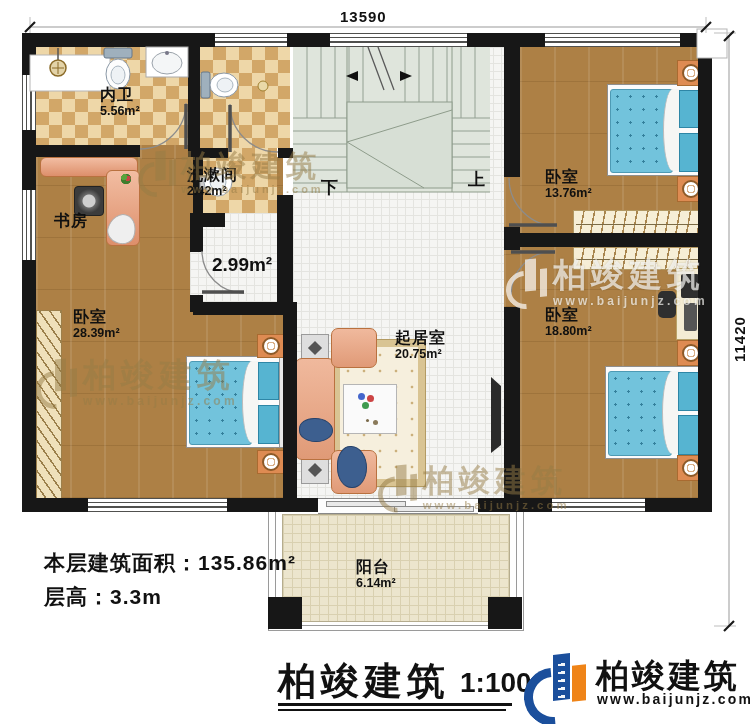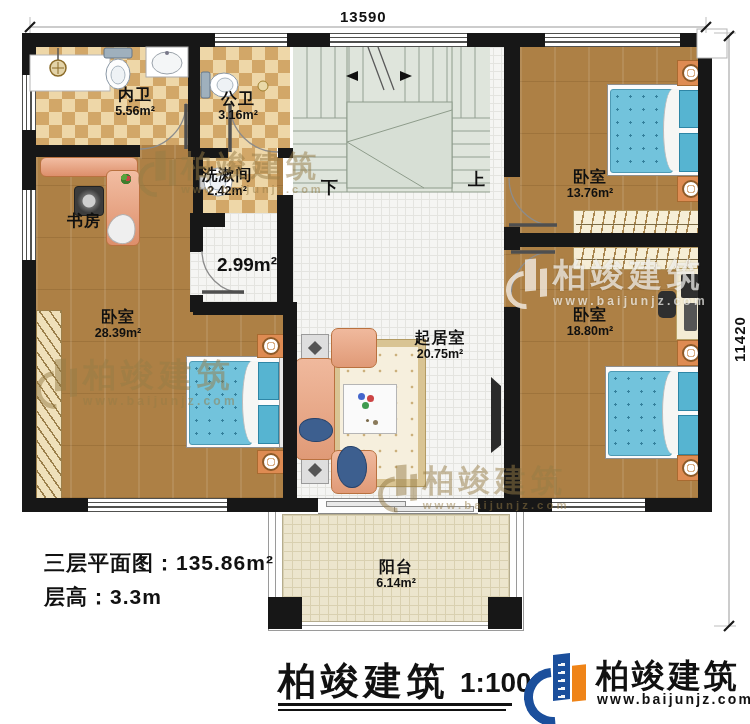--- a/index.html
+++ b/index.html
@@ -62,21 +62,21 @@
   .person{background:#3d5f8f;border-radius:46% 54% 50% 50%;border:1px solid #27436b;}
   .dark-item{background:#2f2f2f;border-radius:2px;}
   .monitor{background:#3c3c3c;border:1px solid #222;border-radius:4px;
     background-image:radial-gradient(circle,#cfcfcf 0 6px,#6a6a6a 7px,transparent 12px);}
   .chair-w{background:#efefef;border:1px solid #b0b0b0;border-radius:50% 50% 50% 50%/62% 62% 40% 40%;transform:rotate(18deg);}
   .plant{background:radial-gradient(circle at 35% 35%, #5aa33c 0 3px, transparent 3px),
          radial-gradient(circle at 65% 45%, #c94444 0 2.5px, transparent 3px),
          radial-gradient(circle, #3f7d2c 0 5px, transparent 5.5px);}
 
   
-  .rlabel{position:absolute;text-align:center;line-height:1.12;color:#101010;pointer-events:none;}
+  .rlabel{position:absolute;text-align:left;line-height:1.12;color:#101010;pointer-events:none;}
   .rname{display:block;font-size:16px;font-weight:700;letter-spacing:1px;}
   .rarea{display:block;font-size:12.5px;font-weight:700;}
   .stairmark{position:absolute;font-size:17px;font-weight:700;color:#101010;}
 
   
   .wm{position:absolute;display:flex;align-items:center;gap:7px;pointer-events:none;}
   .wm-tan{color:rgba(150,124,70,.5);}
   .wm-white{color:rgba(255,255,255,.68);text-shadow:0 0 2px rgba(60,50,20,.25);}
   .wm-logo{width:40px;height:48px;position:relative;flex:0 0 auto;}
   .wm-logo::before{content:"";position:absolute;left:0;top:12px;width:28px;height:28px;border:5px solid currentColor;
@@ -302,24 +302,20 @@
       <path d="M729,36V626" stroke="#999" stroke-width="1"></path>
       <path d="M714,33H736 M714,626H736" stroke="#bdbdbd" stroke-width="1"></path>
       <path d="M724,41L734,31 M724,631L734,621" stroke="#1a1a1a" stroke-width="2.2"></path>
     </g>
   </svg>
 
   <div class="rlabel" style="left:100px;top:86px;width:70px">
     <span class="rname">内卫</span>
     <span class="rarea">5.56m²</span>
   </div>
-  <div class="rlabel" style="left:203px;top:90px;width:70px">
-    <span class="rname">公卫</span>
-    <span class="rarea">3.16m²</span>
-  </div>
   <div class="rlabel" style="left:187px;top:166px;width:80px">
     <span class="rname">洗漱间</span>
     <span class="rarea">2.42m²</span>
   </div>
   <div class="rlabel" style="left:54px;top:212px;width:60px">
     <span class="rname">书房</span>
   </div>
   <div class="rlabel" style="left:73px;top:308px;width:90px">
     <span class="rname">卧室</span>
     <span class="rarea">28.39m²</span>
@@ -372,21 +368,21 @@
     <div class="wm-text">
         <span class="wm-big">柏竣建筑</span>
       <span class="wm-url">www.baijunjz.com</span>
       </div>
   </div>
 
   <div class="dim-h">13590</div>
   <div class="dim-v">11420</div>
 
   <div class="info">
-    <span>三层平面图：135.86m²</span>
+    <span>本层建筑面积：135.86m²</span>
     <span>层高：3.3m</span>
   </div>
 
   <div class="title-name">柏竣建筑</div>
   <div class="title-scale">1:100</div>
   <div class="t-rule1"></div>
   <div class="t-rule2"></div>
 
   <div class="brand-logo">
     <div class="bl-arc"></div>

